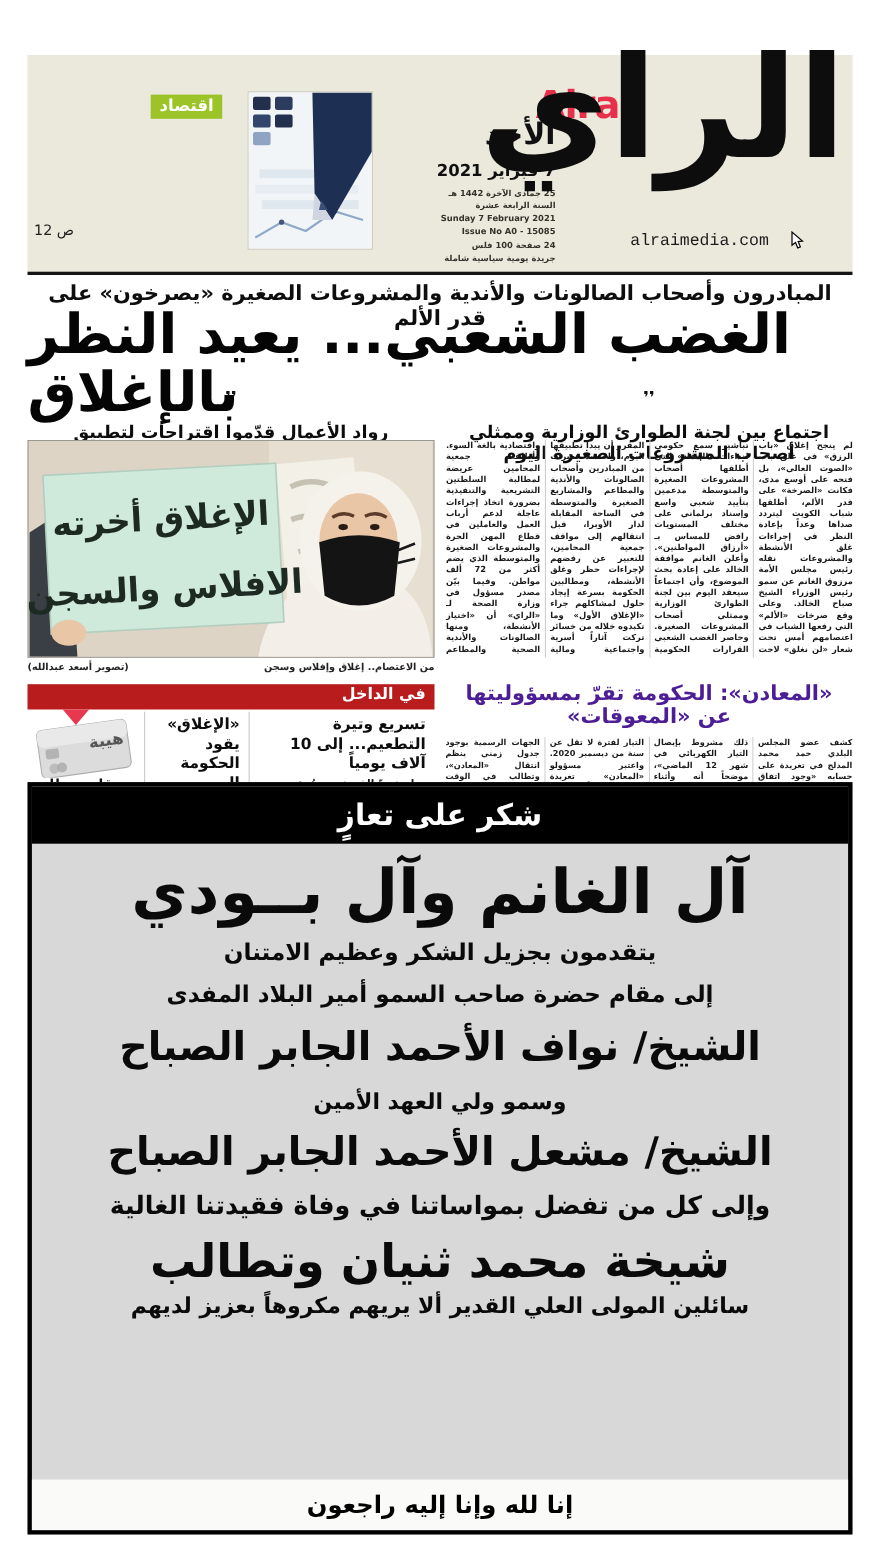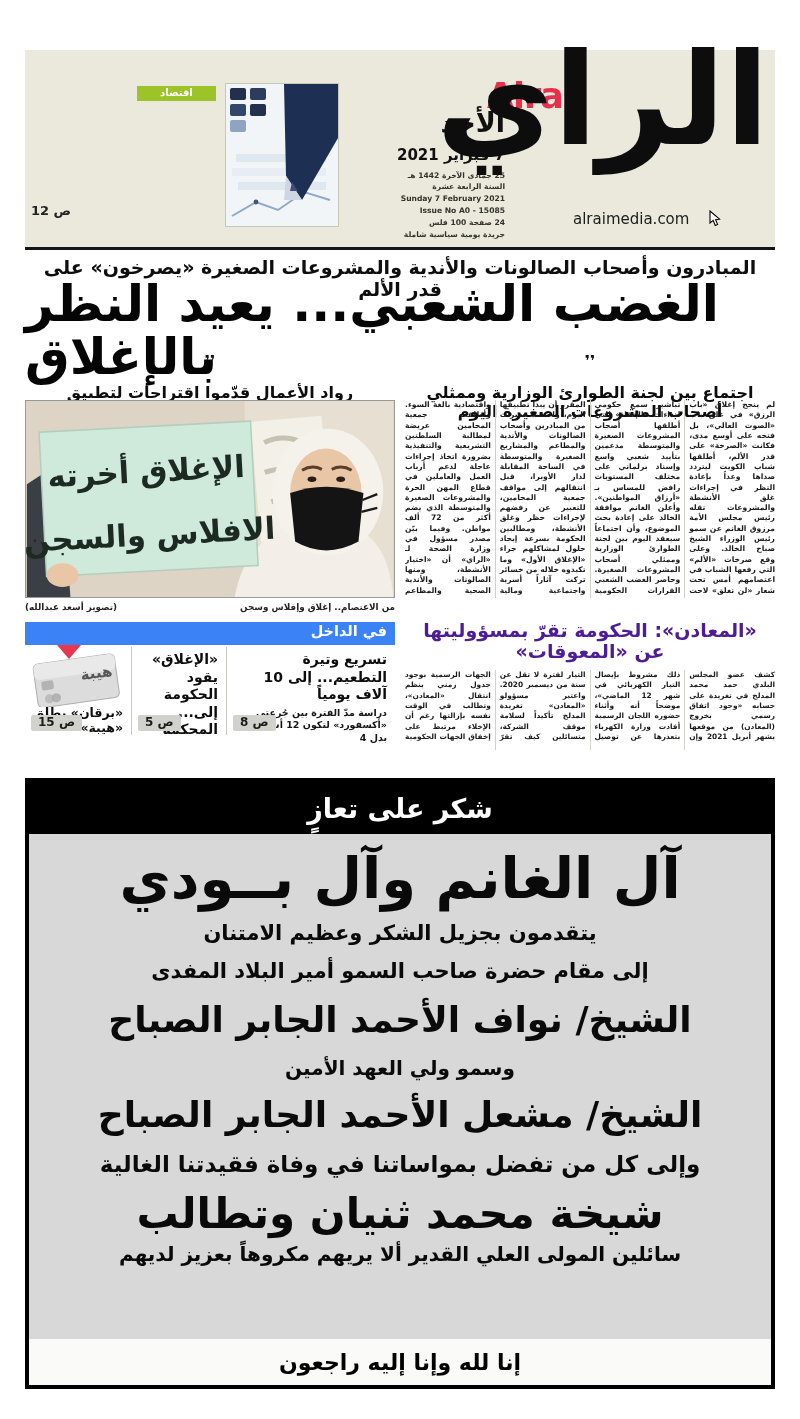--- a/index.html
+++ b/index.html
@@ -6,32 +6,32 @@
   .page{position:relative;width:800px;height:1419px;margin:0 auto;background:#ffffff;
         font-family:"DejaVu Sans",sans-serif;color:#111;overflow:hidden;}
   .rtl{direction:rtl;}
   .ltr{direction:ltr;unicode-bidi:embed;}
 
   
   .masthead{position:absolute;left:25px;top:50px;width:750px;height:197px;background:#eae9dc;}
   .econ{position:absolute;left:0;top:0;width:320px;height:197px;}
   .econ-photo{position:absolute;left:200px;top:33px;width:112px;height:142px;border:1px solid #c9c7b8;background:#fff;}
   .econ-label{position:absolute;left:112px;top:36px;background:#9cc428;color:#fff;font-weight:bold;
-              font-size:10px;padding:1px 23px 3px;}
+              font-size:15px;padding:1px 8px 3px;}
   .econ-head{position:absolute;left:4px;top:60px;width:192px;text-align:right;font-weight:bold;
              font-size:15.5px;line-height:1.45;color:#141414;}
-  .econ-page{position:absolute;left:6px;top:153px;font-weight:bold;font-size:13px;color:#222;}
+  .econ-page{position:absolute;left:6px;top:153px;font-weight:normal;font-size:13px;color:#222;}
   .m-center{position:absolute;left:352px;top:58px;width:128px;text-align:right;}
   .m-day{font-size:27px;font-weight:bold;color:#101010;line-height:1.1;}
   .m-date{font-size:15px;font-weight:bold;color:#101010;margin-top:8px;}
   .m-info{margin-top:6px;font-size:7.6px;line-height:1.55;color:#33332c;font-weight:bold;}
   .m-logo-ar{position:absolute;right:6px;top:-14px;font-size:128px;font-weight:bold;color:#0d0d0d;
              line-height:1;letter-spacing:-4px;}
   .m-logo-latin{position:absolute;left:462px;top:26px;font-size:35px;font-weight:bold;color:#e8304d;letter-spacing:-1px;}
-  .m-site{position:absolute;left:548px;top:160px;font-size:15px;color:#1c1c1c;cursor:pointer;display:flex;align-items:center;gap:16px;}
+  .m-site{position:absolute;left:548px;top:160px;font-size:15px;color:#1c1c1c;cursor:pointer;display:flex;align-items:center;gap:16px;font-family:Liberation Mono, monospace;}
 
   
   .top-rule{position:absolute;left:25px;top:247px;width:750px;height:3px;background:#161616;}
 
   
   .kicker{position:absolute;left:25px;top:256px;width:750px;text-align:center;font-weight:bold;
           font-size:19px;color:#0e0e0e;}
   .headline{position:absolute;left:25px;top:278px;width:750px;text-align:left;font-weight:bold;
             font-size:50px;line-height:1.05;color:#050505;letter-spacing:-1px;}
   .orn{position:absolute;top:352px;width:370px;text-align:center;font-size:15px;color:#111;font-weight:bold;}
@@ -48,36 +48,36 @@
              direction:rtl;column-count:4;column-gap:9px;column-rule:1px solid #cfcfc9;
              font-size:7.6px;line-height:1.36;text-align:justify;color:#191919;font-weight:bold;}
 
   
   .minerals{position:absolute;left:405px;top:620px;width:370px;height:116px;}
   .minerals-head{text-align:center;font-weight:bold;font-size:19px;color:#4c1d95;line-height:1.1;}
   .minerals-cols{margin-top:8px;height:80px;overflow:hidden;direction:rtl;column-count:4;column-gap:9px;
                  column-rule:1px solid #d2d2cc;font-size:7.4px;line-height:1.4;text-align:justify;
                  color:#1a1a1a;font-weight:bold;}
   .inside{position:absolute;left:25px;top:622px;width:370px;height:114px;}
-  .inside-bar{position:relative;height:23px;background:#3b82f6;}
+  .inside-bar{position:relative;height:23px;background:#b91c1c;}
   .inside-label{position:absolute;right:8px;top:1px;color:#fff;font-weight:bold;font-size:14.5px;}
   .inside-pointer{position:absolute;left:32px;top:23px;width:0;height:0;
                   border-left:12px solid transparent;border-right:12px solid transparent;border-top:14px solid #e8374e;}
   .inside-items{display:flex;direction:rtl;height:88px;margin-top:2px;}
   .inside-item{position:relative;box-sizing:border-box;padding:4px 8px 2px;text-align:right;}
   .it-1{width:168px;} .it-2{width:96px;border-left:1px solid #c9c9c3;border-right:1px solid #c9c9c3;} .it-3{width:106px;}
   .item-title{font-weight:bold;font-size:14px;line-height:1.25;color:#0d0d0d;}
   .item-sub{font-weight:bold;font-size:9.5px;line-height:1.35;color:#161616;margin-top:3px;}
   .page-badge{position:absolute;left:6px;bottom:4px;background:#d2d2cd;color:#1c1c1c;font-weight:bold;
               font-size:12px;padding:0 7px 2px;border-radius:2px;}
   .card-wrap{height:52px;}
   .it3-title{font-weight:bold;font-size:12.5px;color:#0d0d0d;margin-top:2px;}
 
   
-  .obit{position:absolute;left:25px;top:778px;width:750px;height:611px;box-sizing:border-box;
+  .obit{position:absolute;left:25px;top:711px;width:750px;height:684px;box-sizing:border-box;
         border:4px solid #000;background:#d8d8d8;}
   .obit-head{height:52px;background:#000;color:#fff;display:flex;align-items:center;justify-content:center;
              font-size:27px;font-weight:bold;letter-spacing:1px;}
   .obit-body{display:flex;flex-direction:column;align-items:center;text-align:center;color:#0a0a0a;}
   .ob-family{font-size:56px;font-weight:bold;margin-top:12px;letter-spacing:-1px;}
   .ob-l1{font-size:21px;font-weight:bold;margin-top:10px;}
   .ob-l2{font-size:21px;font-weight:bold;margin-top:14px;}
   .ob-amir{font-size:36px;font-weight:bold;margin-top:16px;}
   .ob-l3{font-size:20px;font-weight:bold;margin-top:16px;text-align:right;}
   .ob-crown{font-size:36px;font-weight:bold;margin-top:14px;}

